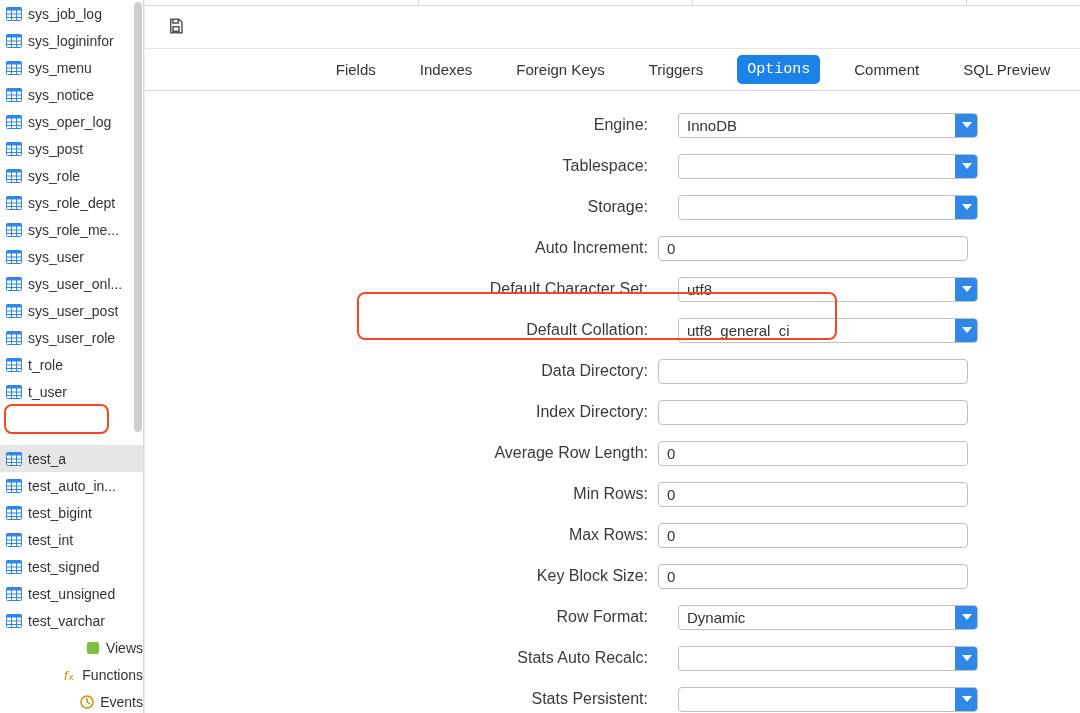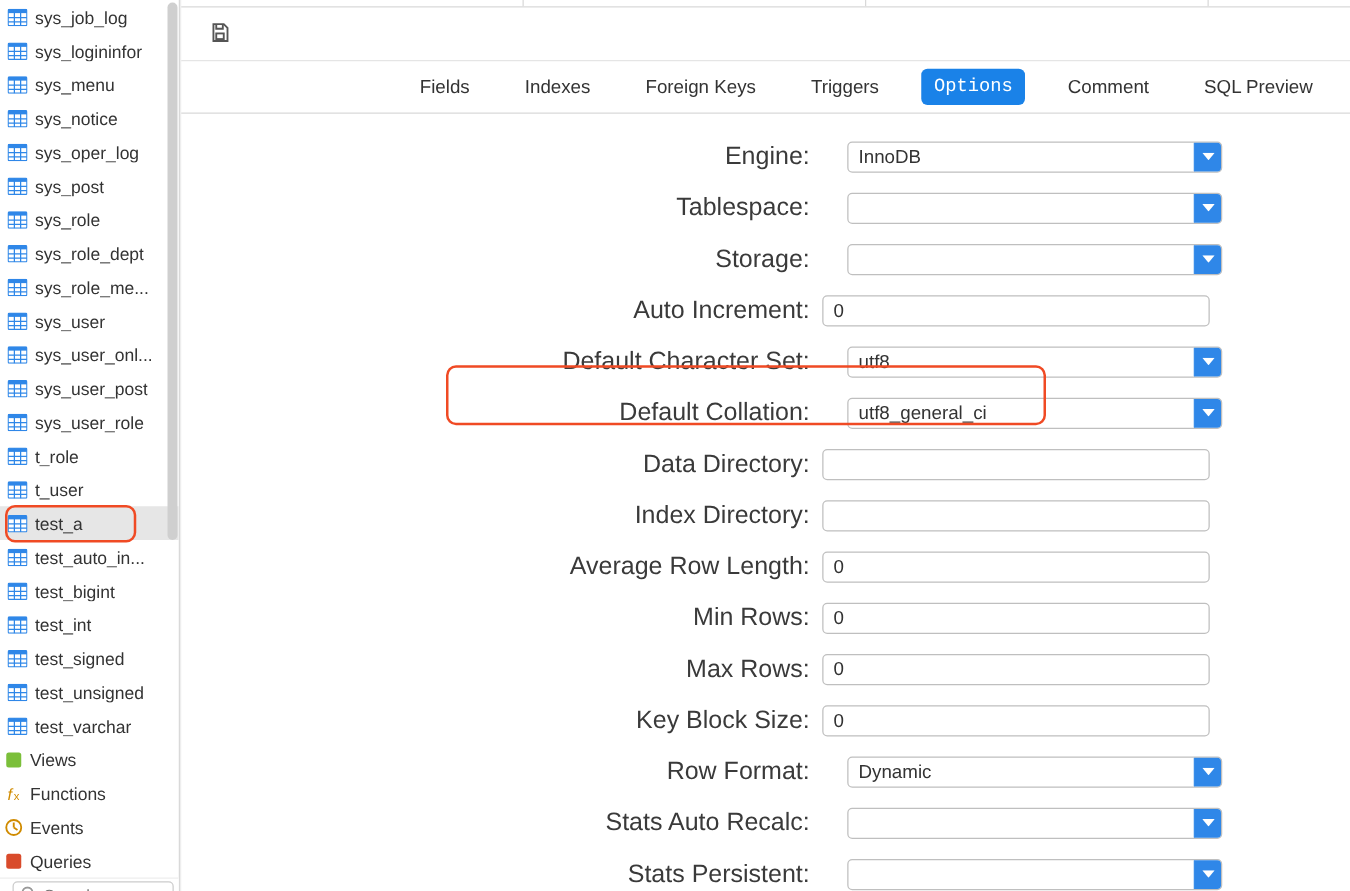--- a/index.html
+++ b/index.html
@@ -22,24 +22,24 @@
   }
   .sidebar .tree {
     flex: 1 1 auto; overflow: hidden;
   }
   .tree-item {
     display: flex; align-items: center;
     height: 27px; padding-left: 6px;
     white-space: nowrap; overflow: hidden; text-overflow: ellipsis;
     cursor: pointer;
   }
-  .tree-item.selected { background: #e6e6e6; }
+  .tree-item.selected { background: #e6e6e6; margin-top: 40px; }
   .tree-item .icon { flex: 0 0 auto; margin-right: 6px; display:flex; align-items:center;}
   .tree-item .label { overflow: hidden; text-overflow: ellipsis; }
-  .tree-item.section { padding-left: 4px; }
+  .tree-item.section { padding-left: 17px; justify-content: flex-end; }
   .tree-item.section .icon { margin-left: 0; }
   .tree-item.search { background:#fff; border-top:1px solid #eee; }
   .search-box {
     display:flex; align-items:center;
     border:1px solid #ccc; border-radius:4px;
     height:22px; margin:2px 4px; width: calc(100% - 8px);
     padding:0 6px; color:#888;
   }
   .search-box input {
     border:none; outline:none; flex:1; font-size:13px; color:#888;
@@ -86,21 +86,21 @@
     flex:1 1 auto; overflow:auto;
     padding:14px 0 0 0;
     position:relative;
   }
   .form-row {
     display:flex; align-items:center;
     height:41px;
   }
   .form-row .lbl {
     width:513px; text-align:right; padding-right:10px;
-    font-size:20px; color:#3a3a3a;
+    font-size:16px; color:#3a3a3a;
   }
   .form-row .ctrl {
     width:320px; display:flex; align-items:center;
   }
   .ctrl input[type=text] {
     width:310px; height:25px;
     border:1px solid #bfbfbf; border-radius:4px;
     padding:2px 8px; font-size:15px; color:#333; background:#fff;
   }
   .combo {

